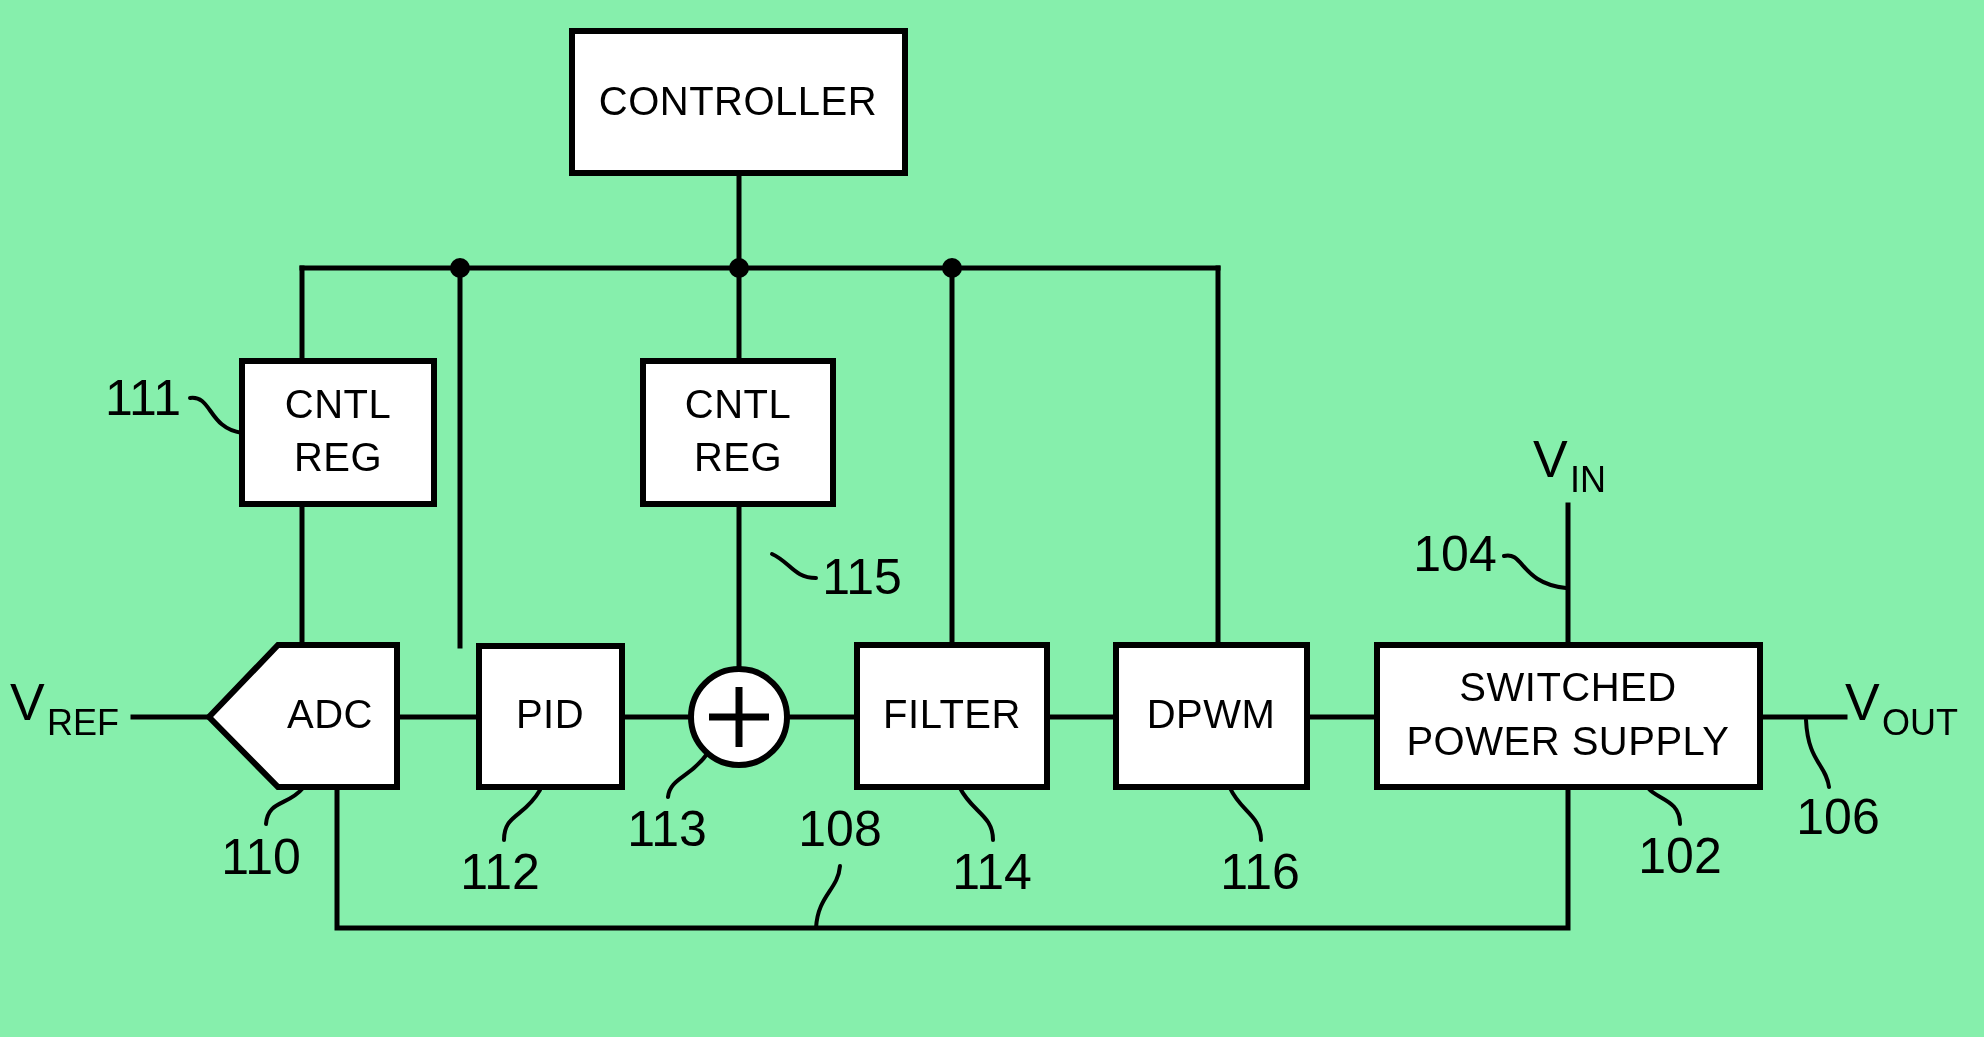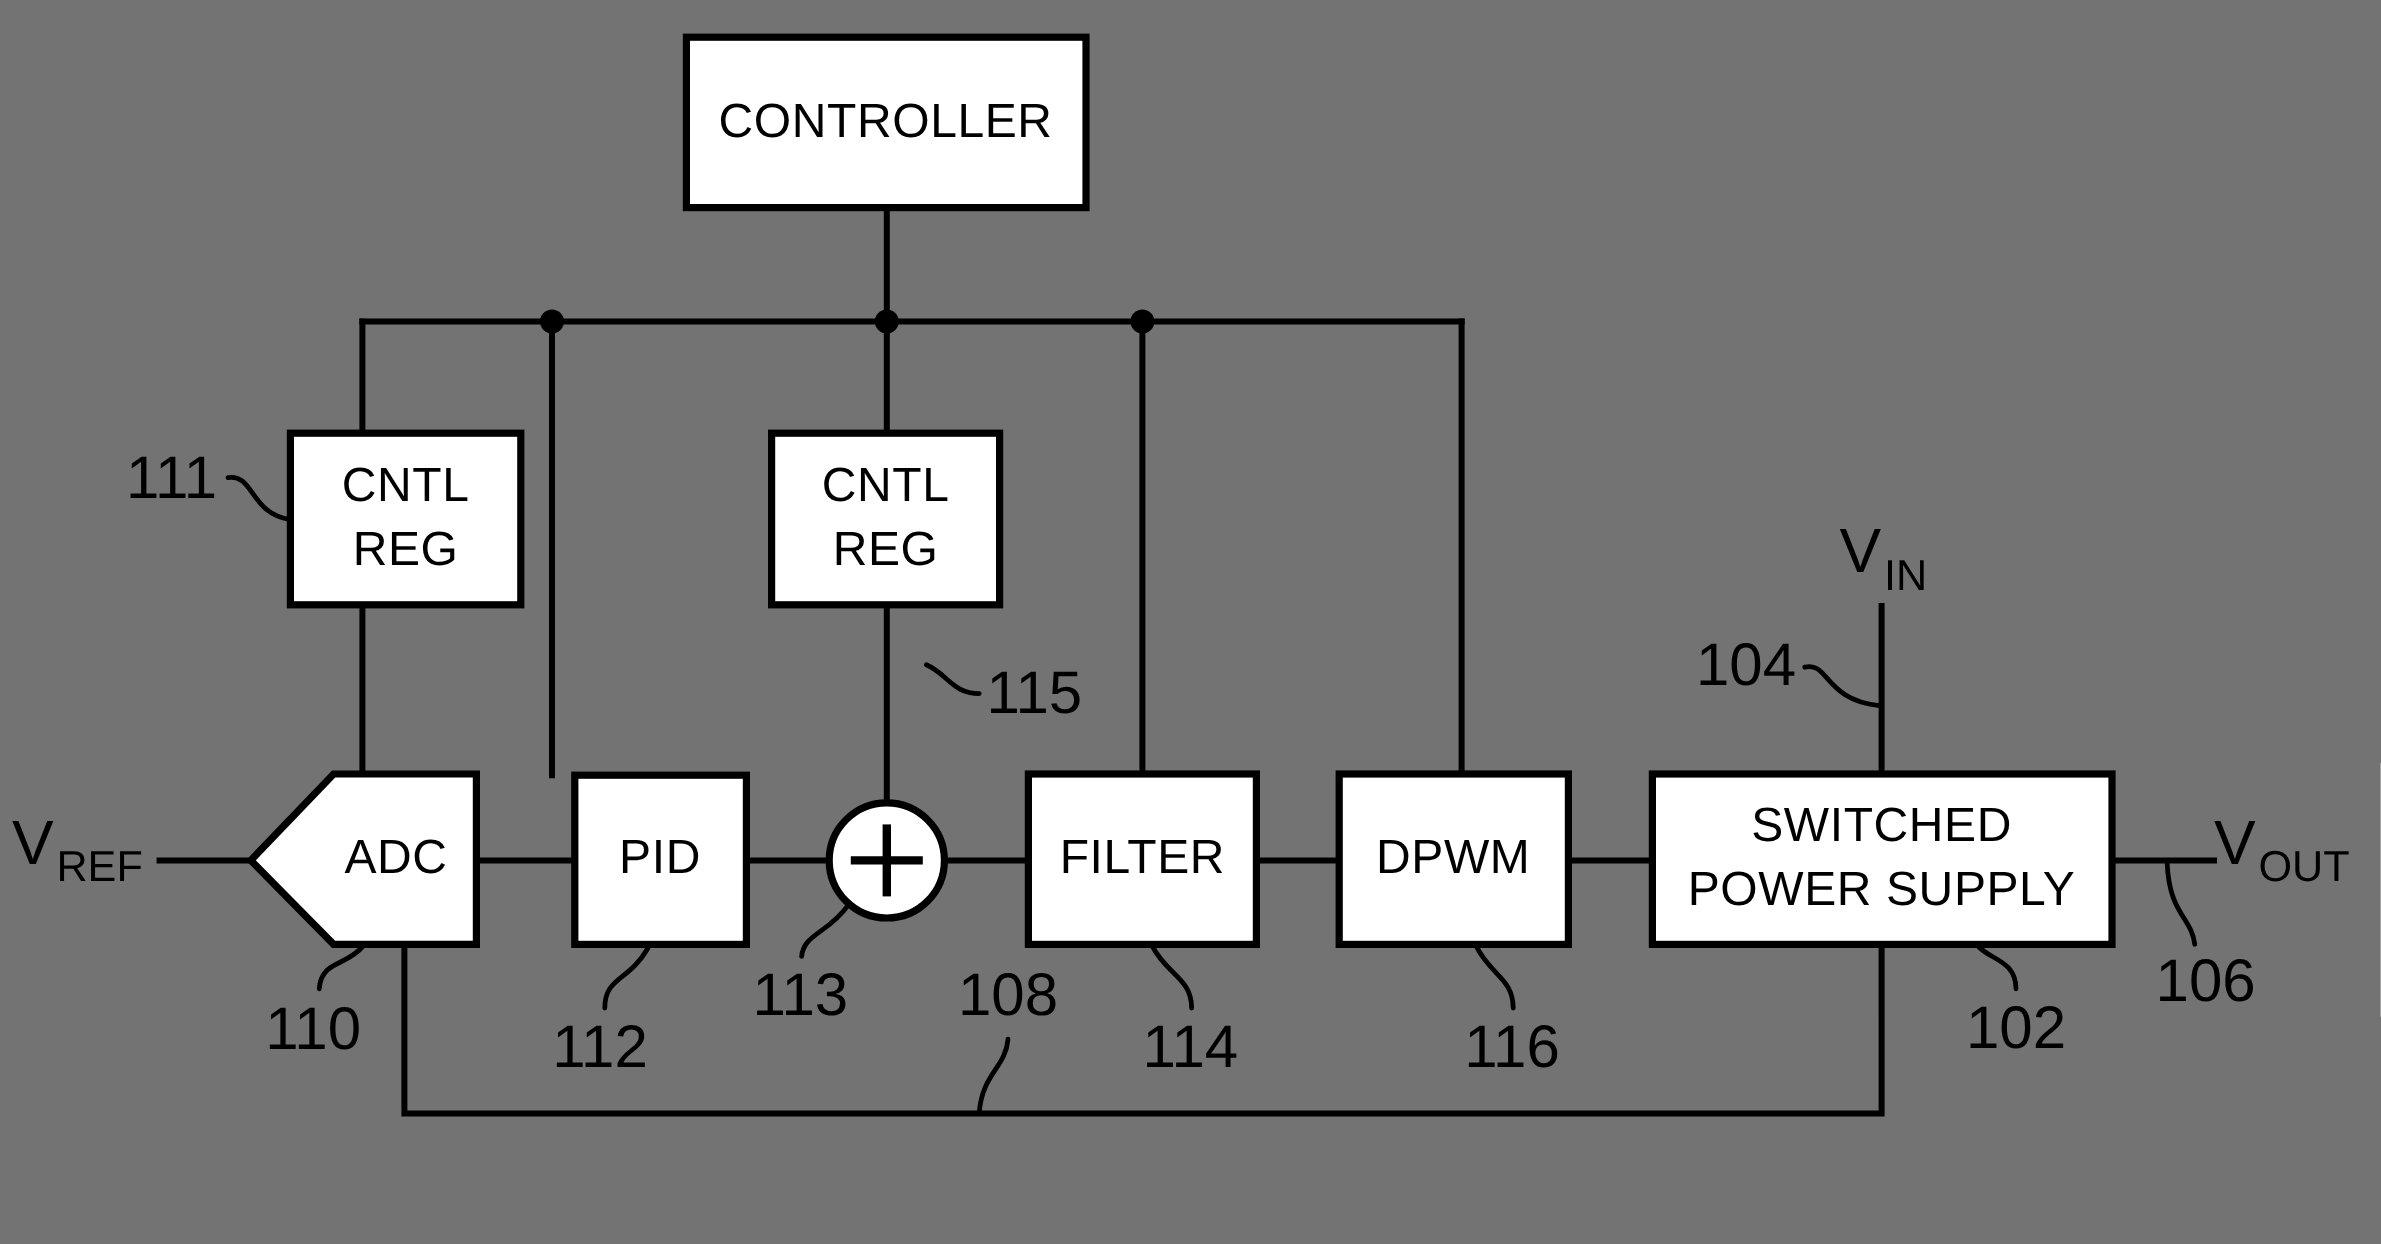--- a/index.html
+++ b/index.html
@@ -1,18 +1,18 @@
 <!DOCTYPE html>
 <html><head>
 <meta charset="utf-8">
 <style>
   html,body{margin:0;padding:0;background:#ffffff;}
   body{width:1984px;height:1037px;overflow:hidden;
        font-family:"Liberation Sans","DejaVu Sans",sans-serif;}
-  #figure{position:relative;width:1984px;height:1037px;background:#737373;}
+  #figure{position:relative;width:1984px;height:1037px;background:#86efac;}
   svg#diagram{position:absolute;left:0;top:0;width:1984px;height:1037px;}
   .wire{stroke:#000000;stroke-width:5;fill:none;stroke-linecap:square;}
   .leader{stroke:#000000;stroke-width:4;fill:none;stroke-linecap:round;}
   .boxshape{fill:#ffffff;stroke:#000000;stroke-width:6;}
   .dot{fill:#000000;}
   .blabel{font-family:"Liberation Sans","DejaVu Sans",sans-serif;
           font-size:40px;fill:#000000;text-anchor:middle;
           dominant-baseline:middle;letter-spacing:0.5px;}
   .blabel-2{font-size:40px;}
   .reftext{font-family:"Liberation Sans","DejaVu Sans",sans-serif;

